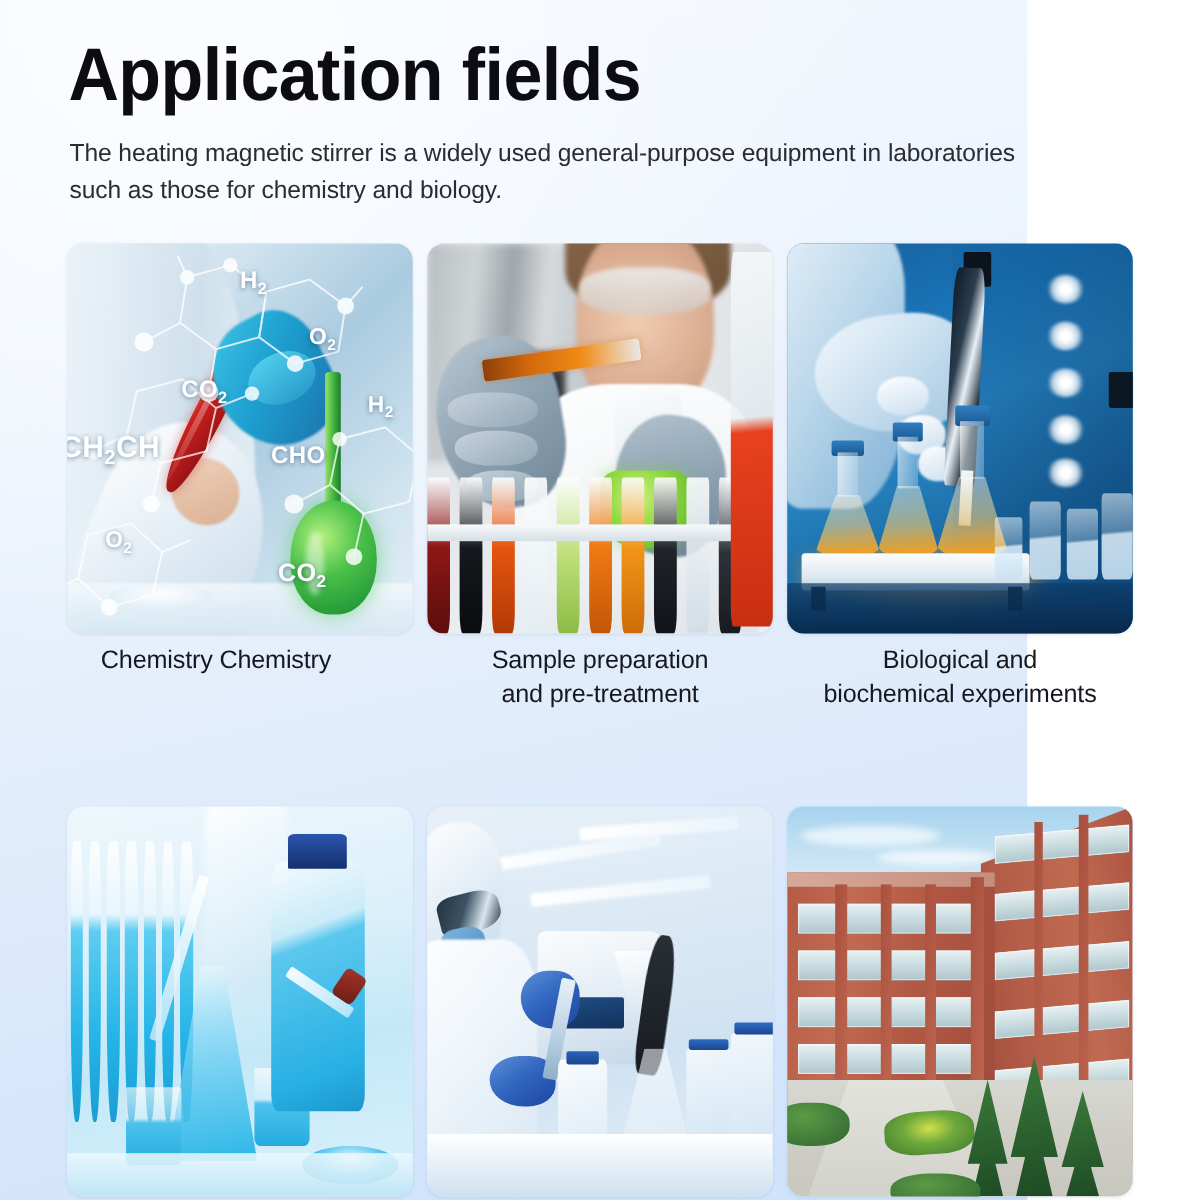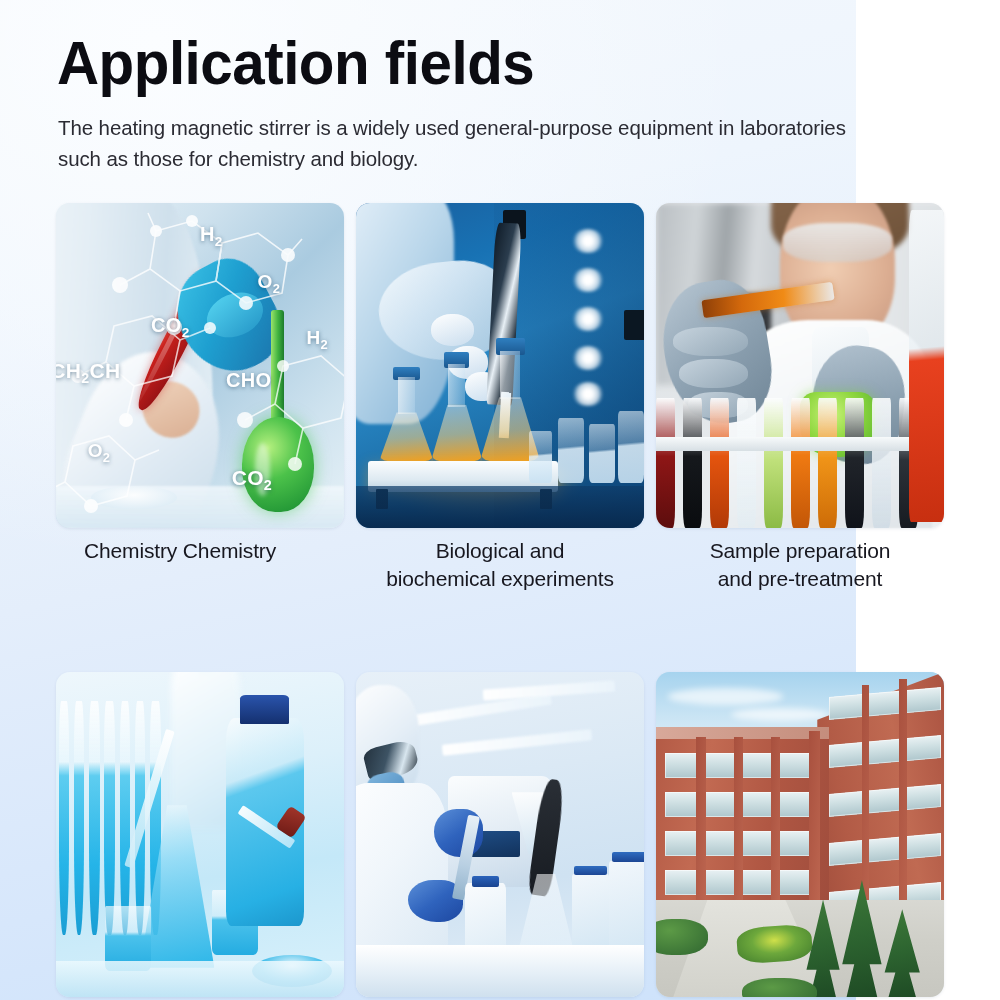--- a/index.html
+++ b/index.html
@@ -654,82 +654,27 @@
             <g fill="#ffffff" opacity="0.9">
               <circle cx="4" cy="72" r="8"></circle>
                 <circle cx="58" cy="82" r="7"></circle>
             </g>
           </svg>
         </div>
 
         <span class="formula" style="left:50%; top:6%; font-size:20px;">H<sub>2</sub></span>
         <span class="formula" style="left:70%; top:21%; font-size:19px;">O<sub>2</sub></span>
         <span class="formula" style="left:33%; top:34%; font-size:20px;">CO<sub>2</sub></span>
-        <span class="formula" style="left:-2%; top:48%; font-size:21px;text-align:center;">CH<sub>2</sub>CH</span>
+        <span class="formula" style="left:-2%; top:48%; font-size:25px;text-align:center;">CH<sub>2</sub>CH</span>
         <span class="formula" style="left:59%; top:51%; font-size:20px;">CHO</span>
         <span class="formula" style="left:87%; top:38%; font-size:19px;">H<sub>2</sub></span>
         <span class="formula" style="left:11%; top:73%; font-size:19px;">O<sub>2</sub></span>
         <span class="formula" style="left:61%; top:81%; font-size:21px;">CO<sub>2</sub></span>
       </div>
       <div class="caption cap-1">Chemistry Chemistry</div>
-    </div>
-
-    <div class="cell">
-      <div class="thumb t3">
-        <div class="wall"></div>
-        <div class="lamp" style="top:8%;"></div>
-        <div class="lamp" style="top:20%;"></div>
-        <div class="lamp" style="top:32%;"></div>
-        <div class="lamp" style="top:44%;"></div>
-        <div class="lamp" style="top:55%;"></div>
-        <div class="blackbox"></div>
-
-        <div class="coat"></div>
-        <div class="glove"></div>
-        <div class="knuckle" style="left:26%; top:34%; width:15%; height:10%;"></div>
-        <div class="knuckle" style="left:32%; top:44%; width:14%; height:10%;"></div>
-        <div class="knuckle" style="left:38%; top:52%; width:12%; height:9%;"></div>
-
-        <div class="pip-cap"></div>
-        <div class="pipettor"></div>
-        <div class="pip-tip"></div>
-
-        <div class="glow"></div>
-
-        <div class="flask" style="left:8%;  width:19%; height:26%;">
-          <div class="cap"></div>
-          <div class="neck"></div>
-          <div class="body"></div>
-        </div>
-        <div class="flask" style="left:26%; width:18%; height:30%;">
-          <div class="cap"></div>
-          <div class="neck"></div>
-          <div class="body"></div>
-        </div>
-        <div class="flask" style="left:43%; width:21%; height:34%;">
-          <div class="cap"></div>
-          <div class="neck"></div>
-          <div class="body"></div>
-        </div>
-
-        <div class="stand"></div>
-        <div class="standleg" style="left:7%;"></div>
-        <div class="standleg" style="left:64%;"></div>
-
-        <div class="vial" style="left:60%; width:8%;  height:16%;"></div>
-        <div class="vial" style="left:70%; width:9%;  height:20%;"></div>
-        <div class="vial" style="left:81%; width:9%;  height:18%;"></div>
-        <div class="vial" style="left:91%; width:9%;  height:22%;"></div>
-
-        <div class="reflect"></div>
-      </div>
-      <div class="caption">
-        <span>Biological and</span><br>
-        <span>biochemical experiments</span>
-      </div>
     </div>
 
     <div class="cell">
       <div class="thumb t2">
         <div class="bg-shelf"></div>
         <div class="dark-box"></div>
         <div class="hair"></div>
         <div class="head"></div>
         <div class="goggles"></div>
         <div class="body"></div>
@@ -759,20 +704,75 @@
           <div class="rackbar"></div>
         </div>
         <div class="tall-cyl"></div>
       </div>
       <div class="caption">
         <span>Sample preparation</span><br>
         <span>and pre-treatment</span>
       </div>
     </div>
 
+    <div class="cell">
+      <div class="thumb t3">
+        <div class="wall"></div>
+        <div class="lamp" style="top:8%;"></div>
+        <div class="lamp" style="top:20%;"></div>
+        <div class="lamp" style="top:32%;"></div>
+        <div class="lamp" style="top:44%;"></div>
+        <div class="lamp" style="top:55%;"></div>
+        <div class="blackbox"></div>
+
+        <div class="coat"></div>
+        <div class="glove"></div>
+        <div class="knuckle" style="left:26%; top:34%; width:15%; height:10%;"></div>
+        <div class="knuckle" style="left:32%; top:44%; width:14%; height:10%;"></div>
+        <div class="knuckle" style="left:38%; top:52%; width:12%; height:9%;"></div>
+
+        <div class="pip-cap"></div>
+        <div class="pipettor"></div>
+        <div class="pip-tip"></div>
+
+        <div class="glow"></div>
+
+        <div class="flask" style="left:8%;  width:19%; height:26%;">
+          <div class="cap"></div>
+          <div class="neck"></div>
+          <div class="body"></div>
+        </div>
+        <div class="flask" style="left:26%; width:18%; height:30%;">
+          <div class="cap"></div>
+          <div class="neck"></div>
+          <div class="body"></div>
+        </div>
+        <div class="flask" style="left:43%; width:21%; height:34%;">
+          <div class="cap"></div>
+          <div class="neck"></div>
+          <div class="body"></div>
+        </div>
+
+        <div class="stand"></div>
+        <div class="standleg" style="left:7%;"></div>
+        <div class="standleg" style="left:64%;"></div>
+
+        <div class="vial" style="left:60%; width:8%;  height:16%;"></div>
+        <div class="vial" style="left:70%; width:9%;  height:20%;"></div>
+        <div class="vial" style="left:81%; width:9%;  height:18%;"></div>
+        <div class="vial" style="left:91%; width:9%;  height:22%;"></div>
+
+        <div class="reflect"></div>
+      </div>
+      <div class="caption">
+        <span>Biological and</span><br>
+        <span>biochemical experiments</span>
+      </div>
+    </div>
+
     <div class="cell cell-r2">
       <div class="thumb t4">
         <div class="bg-bottle"></div>
 
         <div class="tubes">
           <div class="ttube" style="left:0%;"></div>
           <div class="ttube" style="left:12%;"></div>
           <div class="ttube" style="left:24%;"></div>
           <div class="ttube" style="left:36%;"></div>
           <div class="ttube" style="left:48%;"></div>

